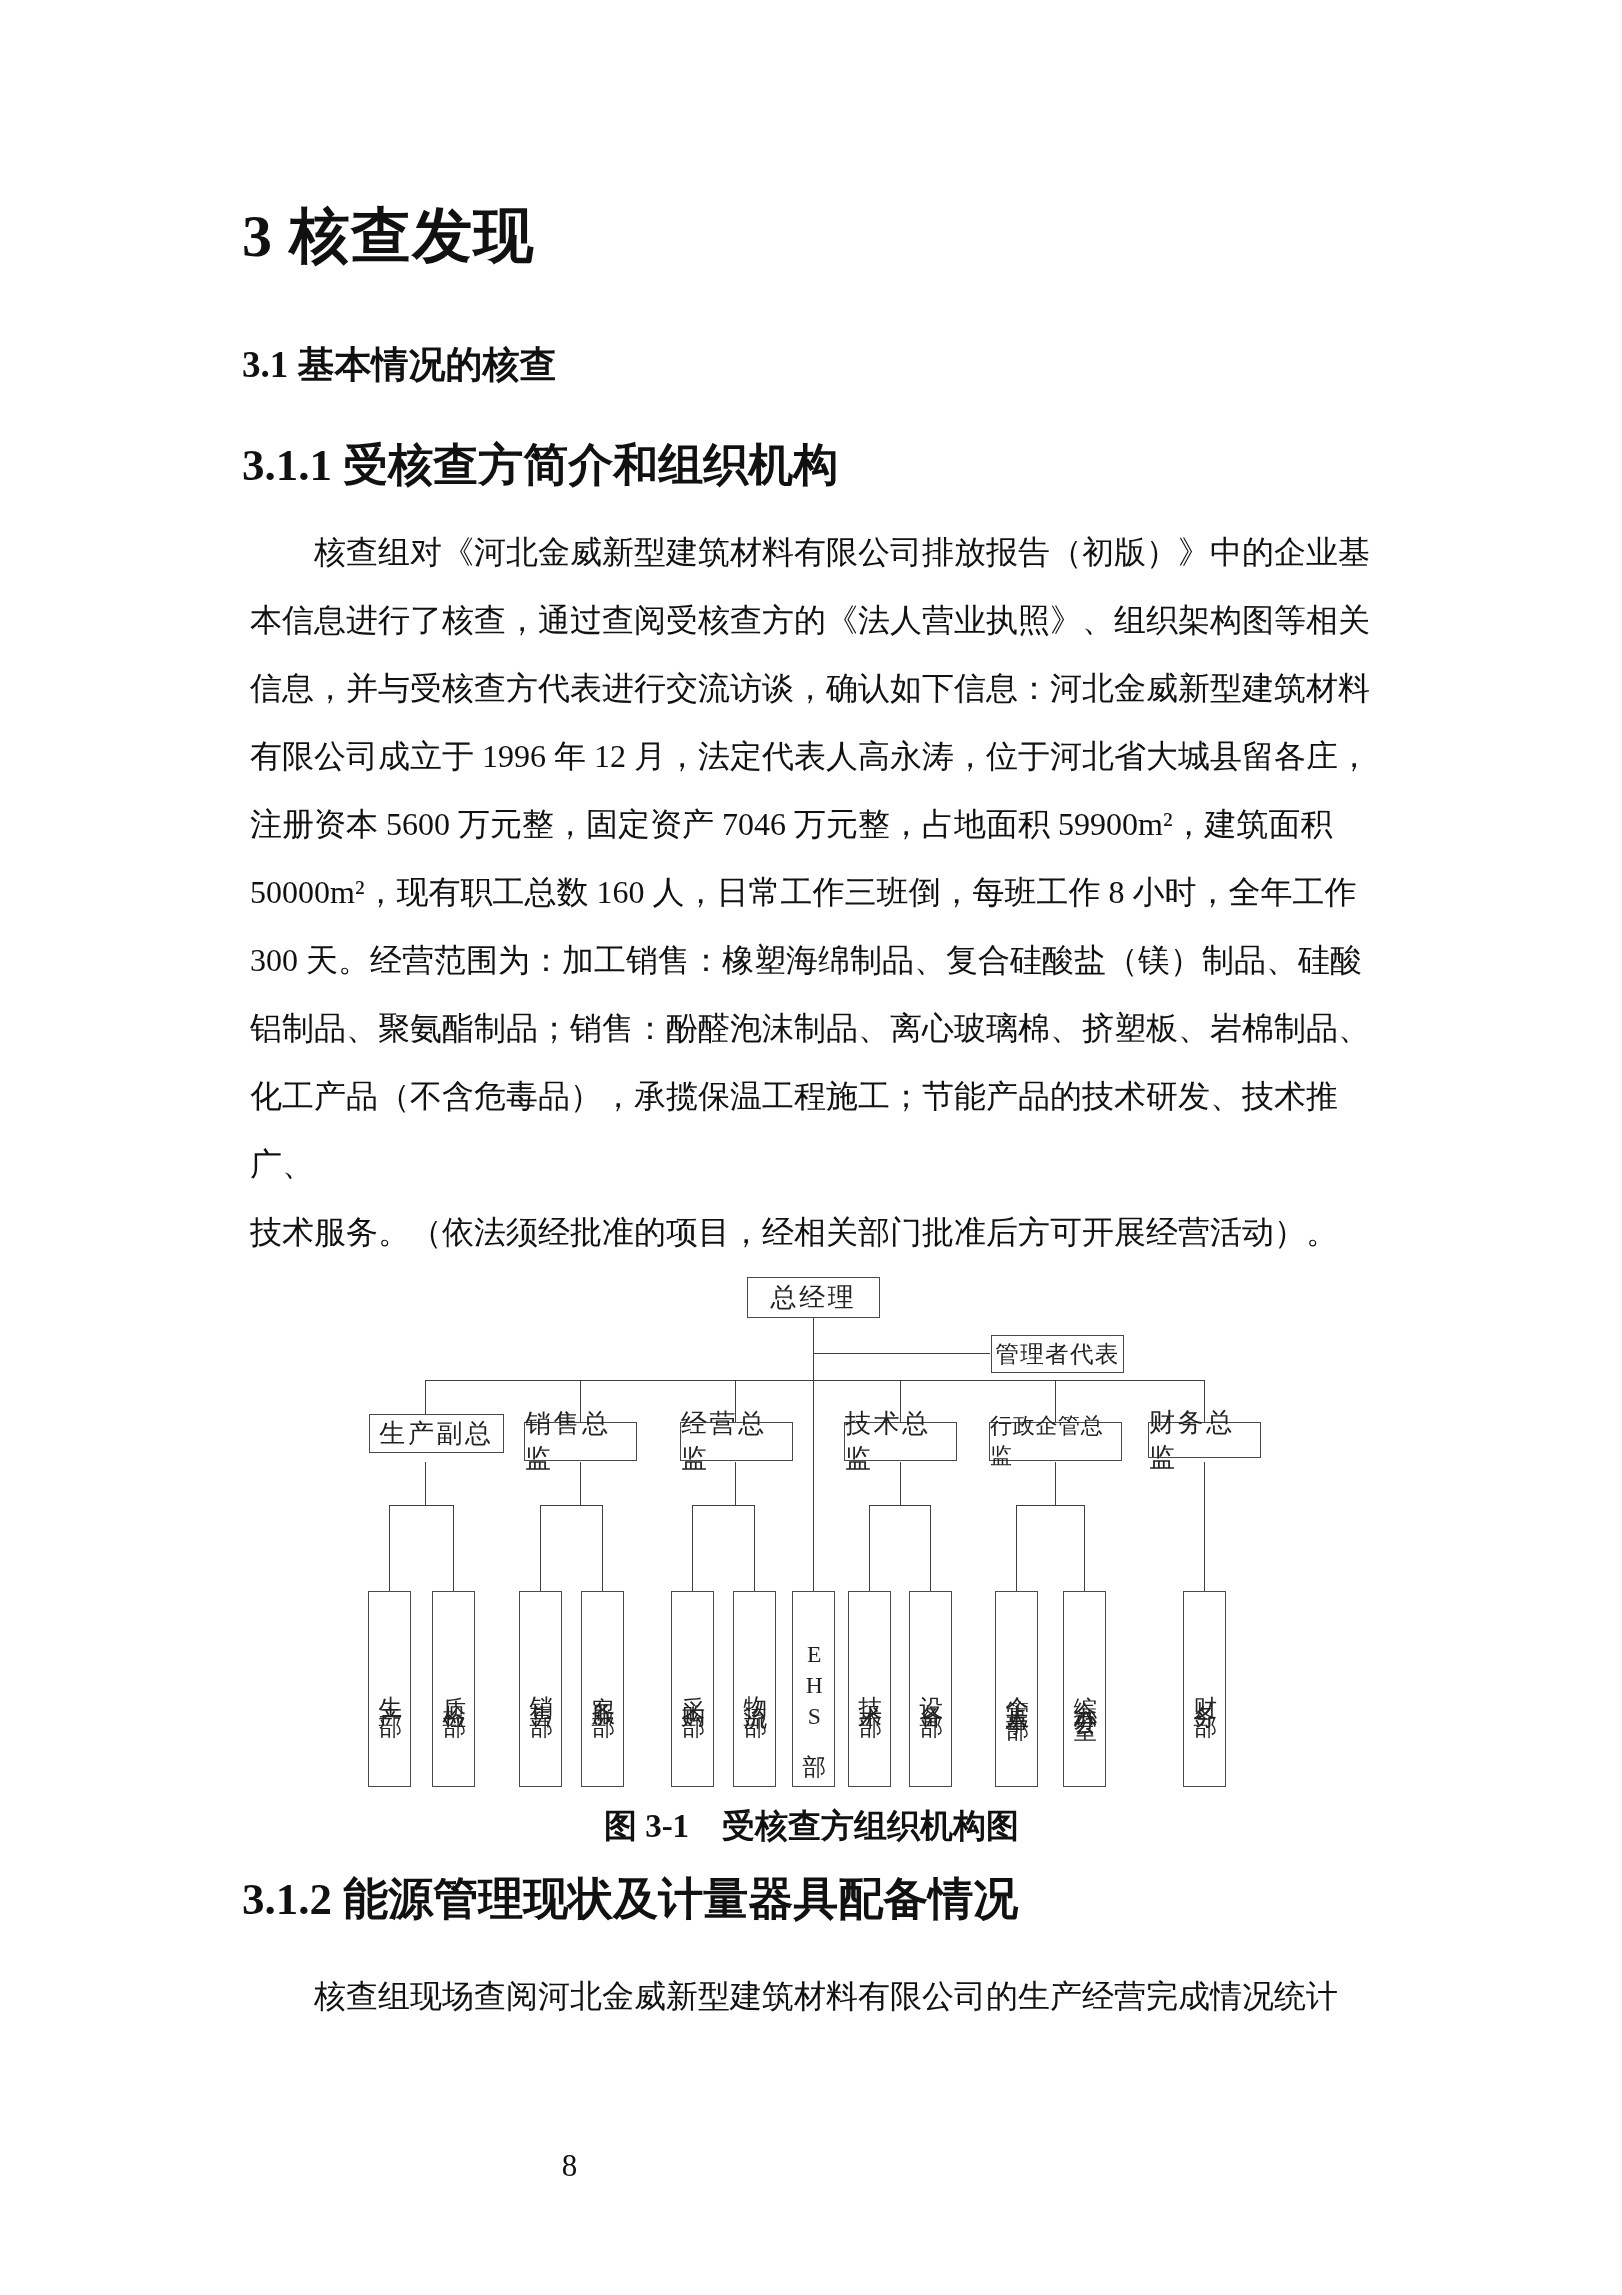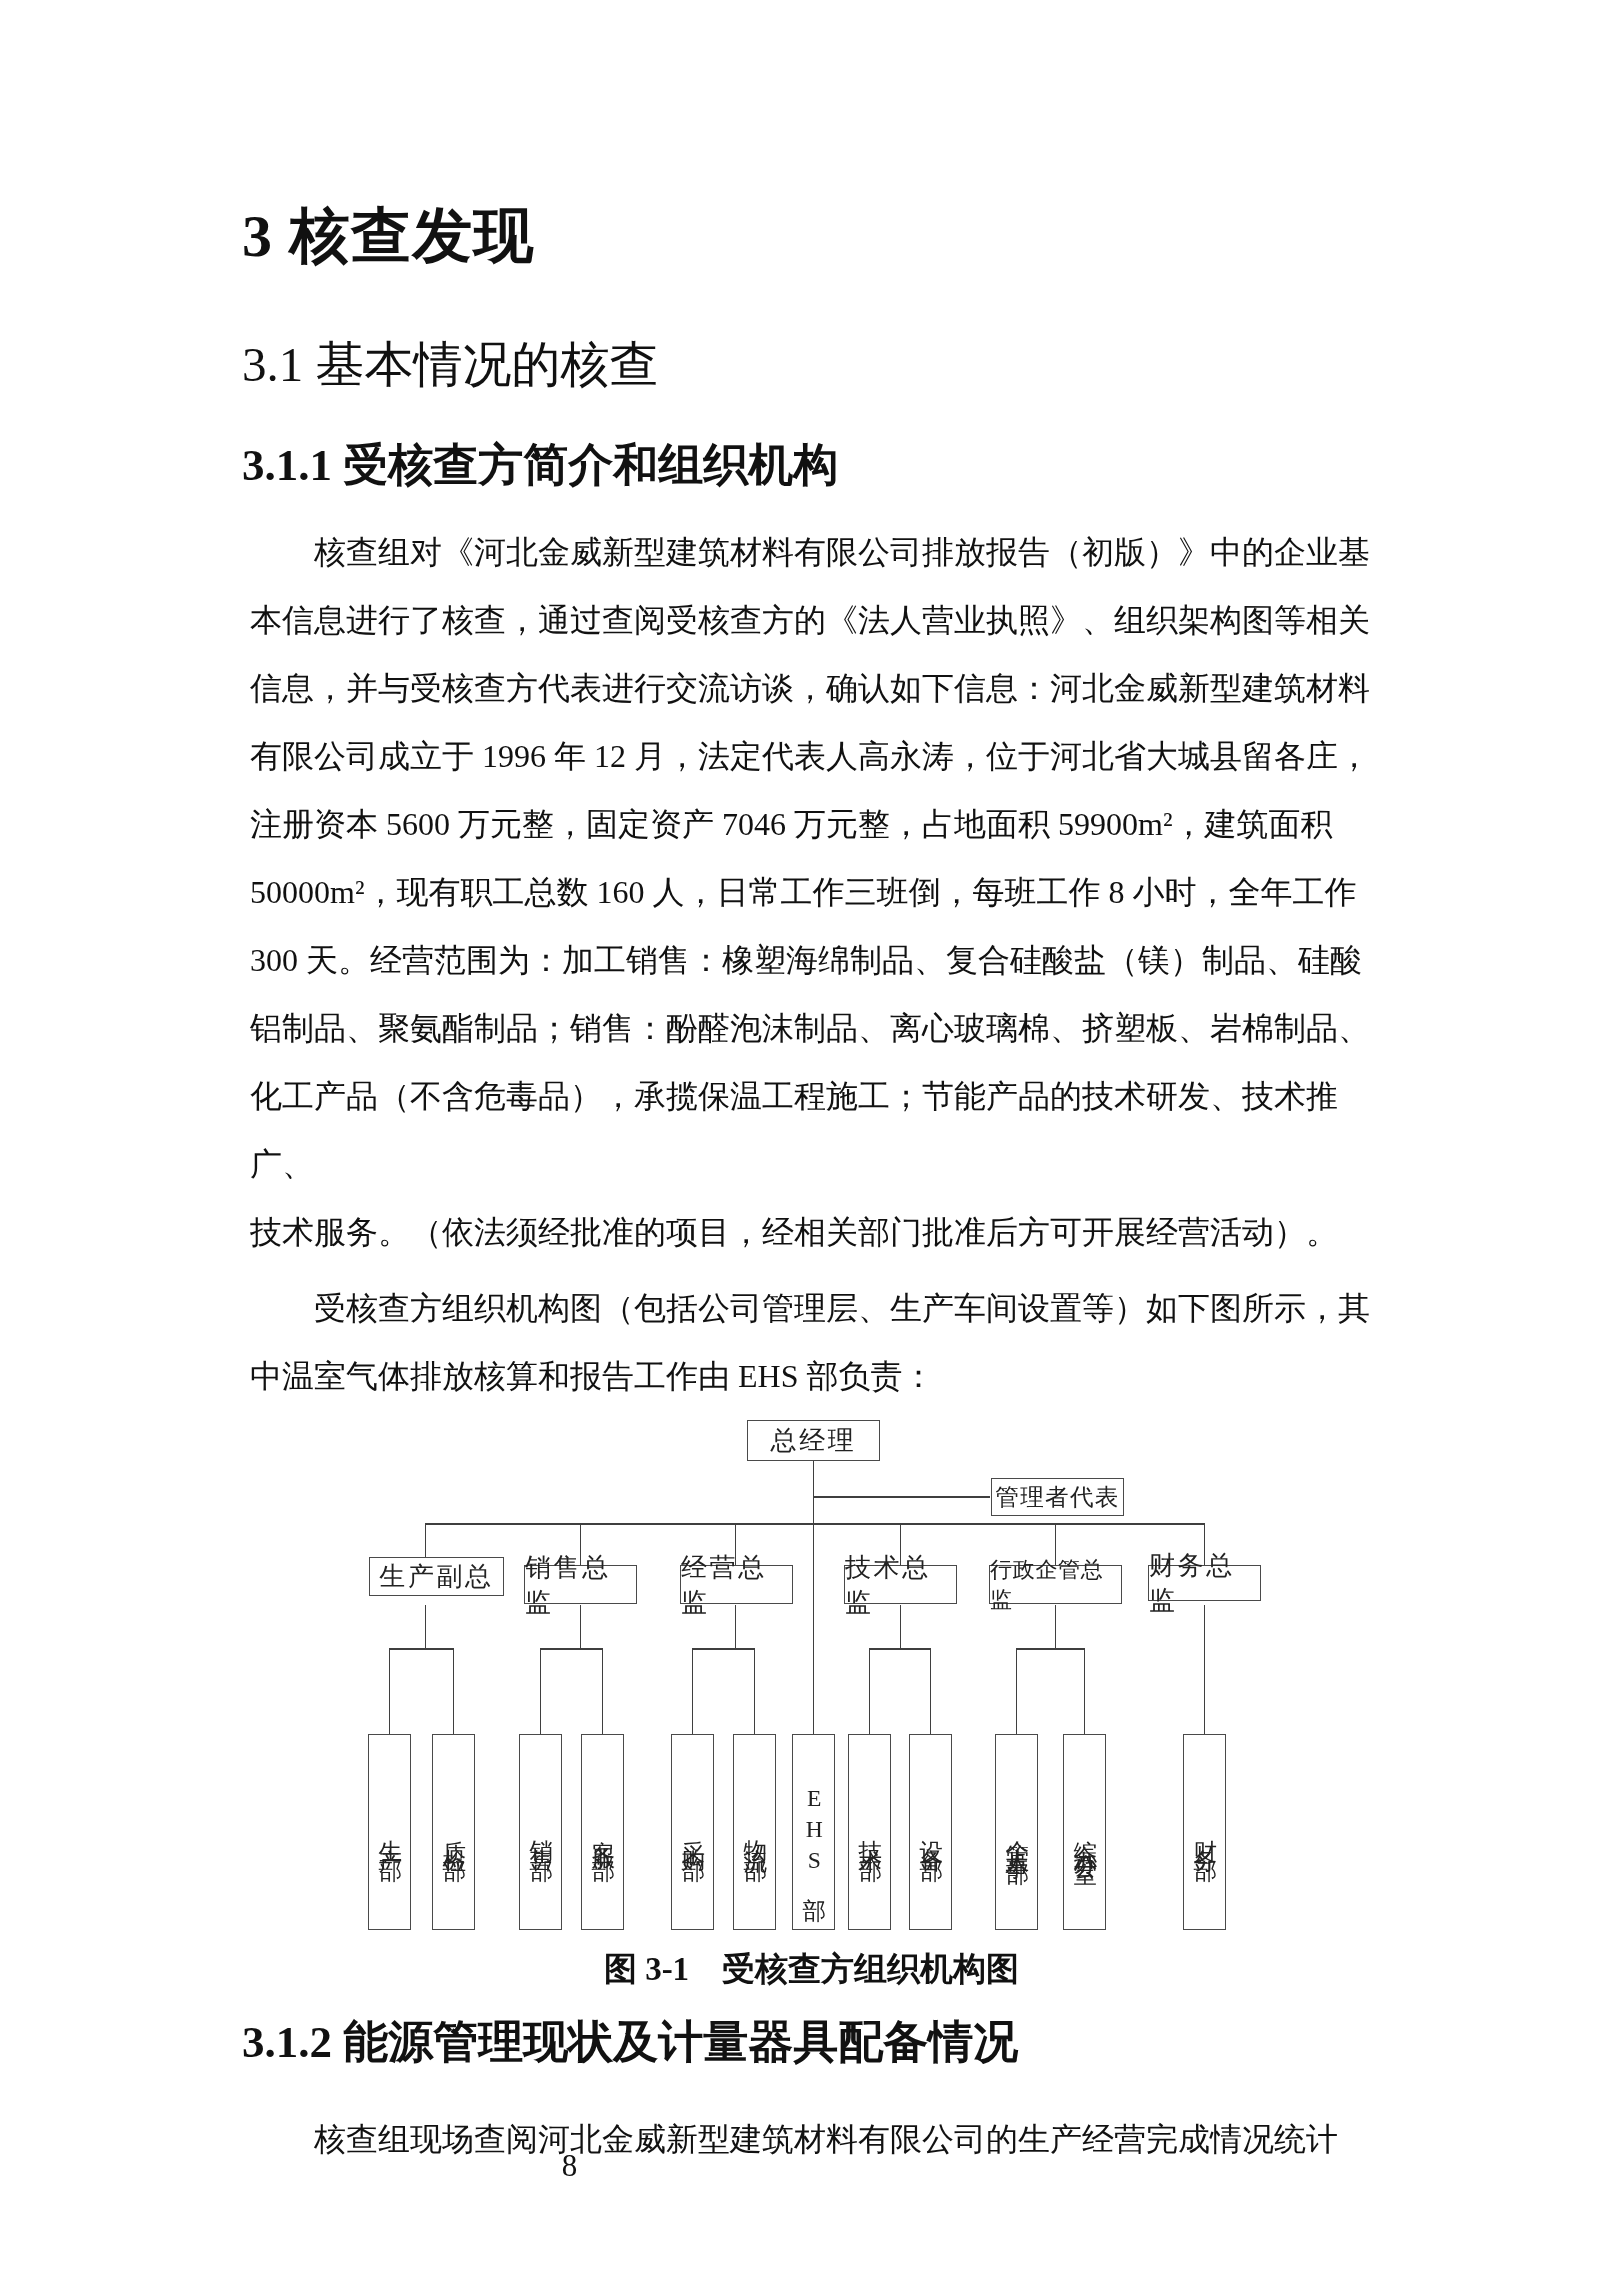--- a/index.html
+++ b/index.html
@@ -17,23 +17,23 @@
   }
   .h1 {
     margin: 204px 0 0 0;
     font-size: 60px;
     line-height: 65px;
     font-weight: bold;
     letter-spacing: 1.3px;
   }
   .h2 {
     margin: 69px 0 16px 0;
-    font-size: 49px;
+    font-size: 37px;
     line-height: 54px;
-    font-weight: normal;
+    font-weight: bold;
   }
   .h3 {
     margin: 50px 0 0 0;
     font-size: 45px;
     line-height: 47px;
     font-weight: bold;
   }
   .h3b { margin-top: 31px; }
   .body-par {
     margin: 29px 0 0 8px;
@@ -106,22 +106,20 @@
 本信息进行了核查，通过查阅受核查方的《法人营业执照》、组织架构图等相关
 信息，并与受核查方代表进行交流访谈，确认如下信息：河北金威新型建筑材料
 有限公司成立于 1996 年 12 月，法定代表人高永涛，位于河北省大城县留各庄，
 注册资本 5600 万元整，固定资产 7046 万元整，占地面积 59900m²，建筑面积
 50000m²，现有职工总数 160 人，日常工作三班倒，每班工作 8 小时，全年工作
 300 天。经营范围为：加工销售：橡塑海绵制品、复合硅酸盐（镁）制品、硅酸
 铝制品、聚氨酯制品；销售：酚醛泡沫制品、离心玻璃棉、挤塑板、岩棉制品、
 化工产品（不含危毒品），承揽保温工程施工；节能产品的技术研发、技术推广、
 技术服务。（依法须经批准的项目，经相关部门批准后方可开展经营活动）。</div>
 
-  <div class="body-par par2">　　受核查方组织机构图（包括公司管理层、生产车间设置等）如下图所示，其
-中温室气体排放核算和报告工作由 EHS 部负责：</div>
 
   <div class="org-chart">
 
     <div class="ln" style="left:571px; top:41px; width:1.3px; height:274px;"></div>
     <div class="ln" style="left:571px; top:76px; width:177px; height:1.3px;"></div>
     <div class="ln" style="left:183px; top:103px; width:780px; height:1.3px;"></div>
 
     <div class="ln" style="left:183px; top:103px; width:1.3px; height:42px;"></div>
     <div class="ln" style="left:338px; top:103px; width:1.3px; height:42px;"></div>
     <div class="ln" style="left:493px; top:103px; width:1.3px; height:42px;"></div>

